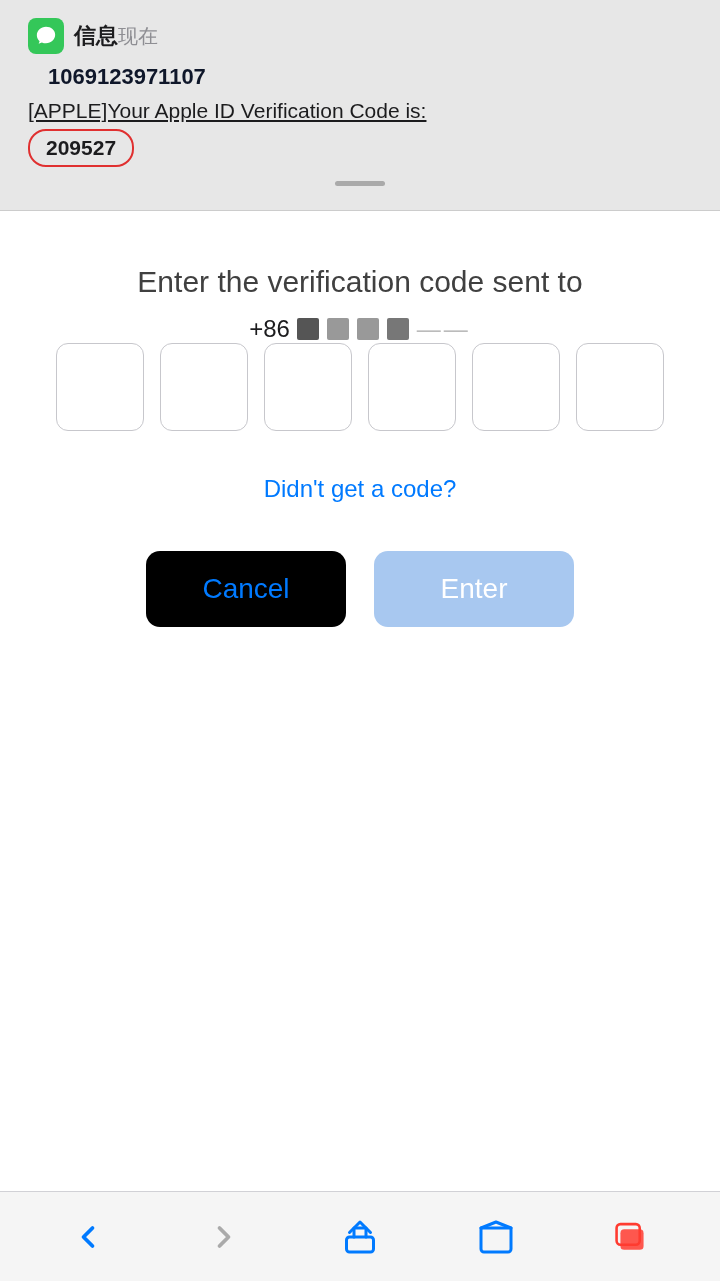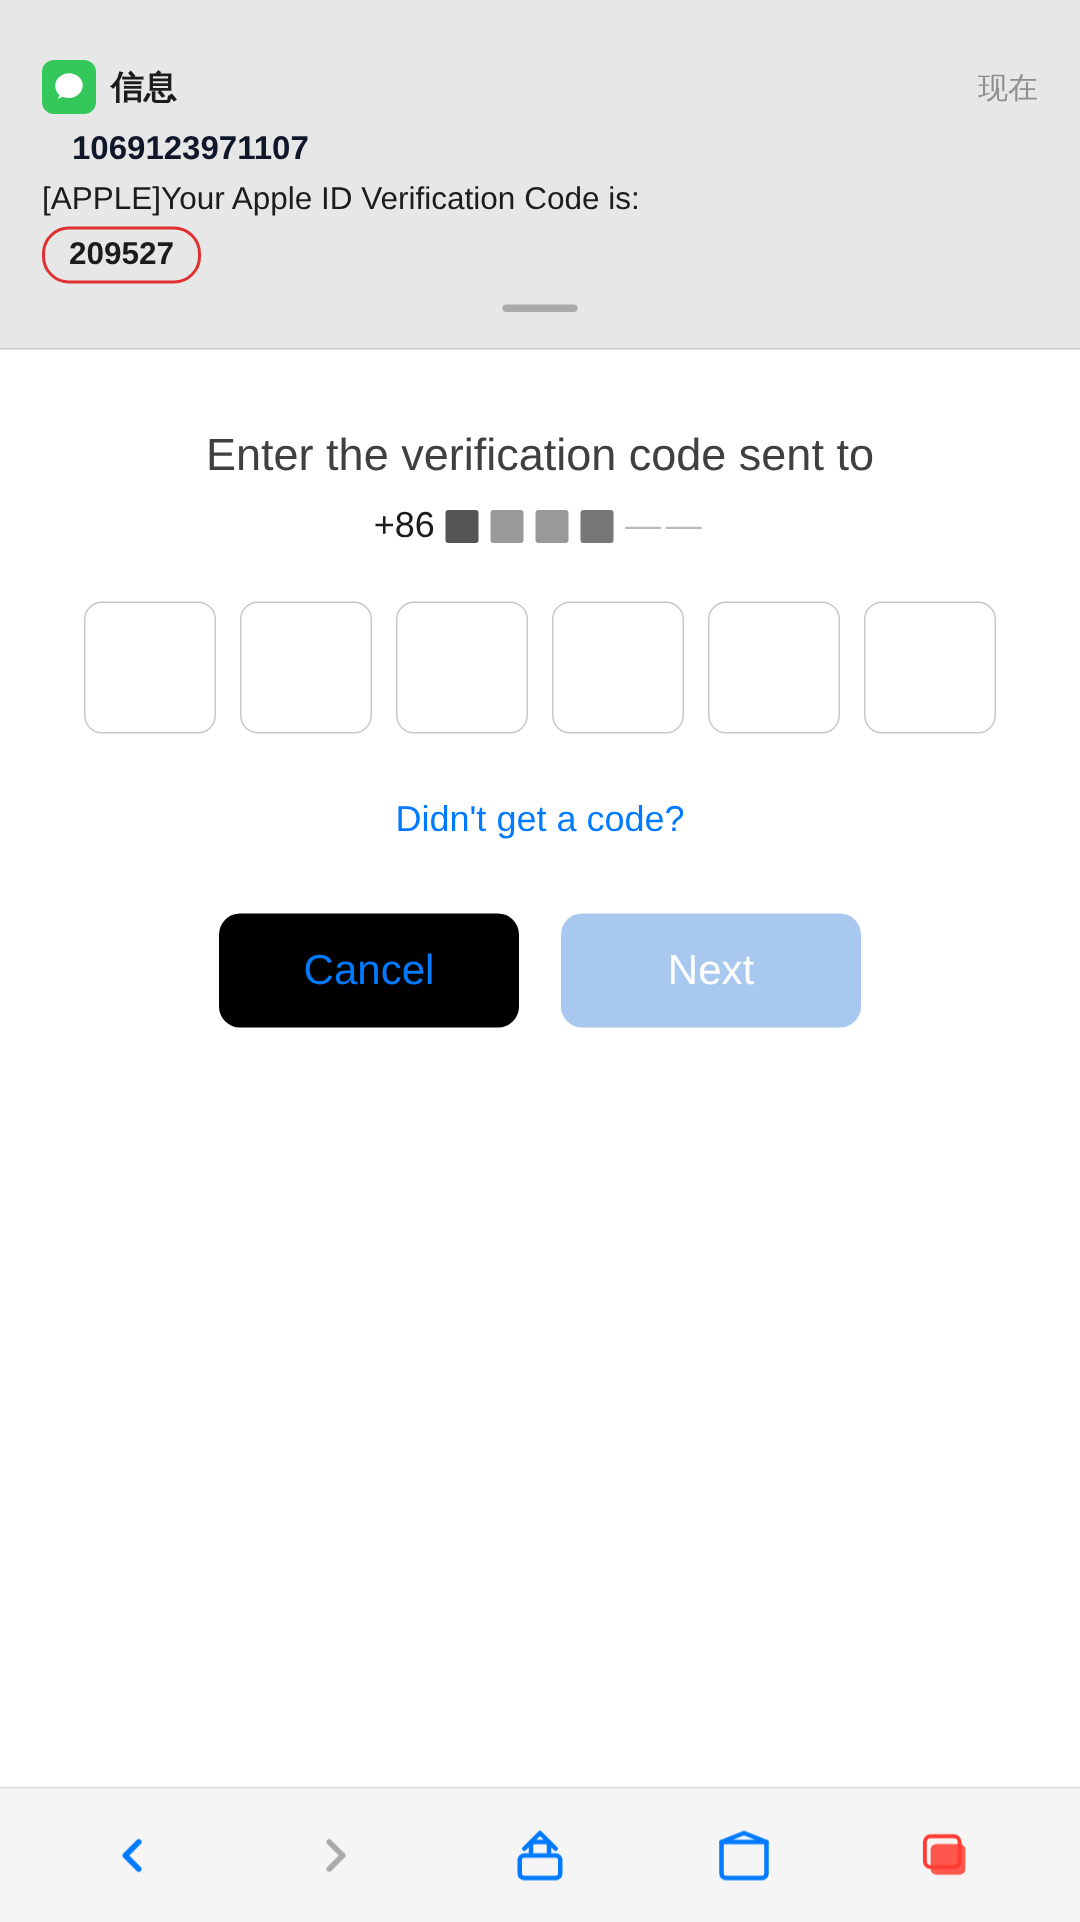--- a/index.html
+++ b/index.html
@@ -17,23 +17,21 @@
     .notification-banner {
       width: 100%;
       background: rgba(230, 230, 230, 0.97);
       border-bottom: 1px solid #ccc;
       padding: 18px 28px 24px 28px;
       position: relative;
     }
     .notif-header {
       display: flex;
       align-items: center;
-      justify-content: space-between;
       margin-bottom: 10px;
-      margin-top: 22px;
     }
     .notif-app-row {
       display: flex;
       align-items: center;
       gap: 10px;
     }
     .notif-app-icon {
       width: 36px;
       height: 36px;
       background: #34c759;
@@ -60,20 +58,21 @@
       font-size: 22px;
       font-weight: 700;
       color: #0f172a;
       margin-bottom: 6px;
       margin-left: 20px;
     }
     .notif-message {
       font-size: 21px;
       color: #1c1c1e;
       line-height: 1.4;
+      text-decoration: underline;
     }
     .notif-code-highlight {
       display: inline-block;
       border: 2px solid #e03030;
       border-radius: 18px;
       padding: 2px 16px;
       font-size: 21px;
       font-weight: 600;
       color: #1c1c1e;
       margin-top: 4px;
@@ -99,21 +98,20 @@
       color: #404040;
       text-align: center;
       margin-bottom: 12px;
       line-height: 1.4;
     }
 
     .phone-display {
       display: flex;
       align-items: center;
       gap: 7px;
-      margin-bottom: 36px;
       font-size: 24px;
       color: #1c1c1e;
     }
     .phone-prefix {
       font-size: 24px;
       color: #1c1c1e;
       font-weight: 500;
     }
     .phone-dots-row {
       display: flex;
@@ -269,21 +267,21 @@
     <div class="code-box"></div>
     <div class="code-box"></div>
     <div class="code-box"></div>
     <div class="code-box"></div>
   </div>
 
   <div class="resend-link">Didn't get a code?</div>
 
   <div class="buttons-row">
     <button class="btn-cancel">Cancel</button>
-    <button class="btn-next">Next</button>
+    <button class="btn-next">Enter</button>
   </div>
 
 </div>
 
 <div class="bottom-toolbar">
   <button class="toolbar-btn">
     <svg viewBox="0 0 24 24" fill="none" stroke="#007aff" stroke-width="2.5" stroke-linecap="round" stroke-linejoin="round">
       <polyline points="15 18 9 12 15 6"></polyline>
     </svg>
   </button>

